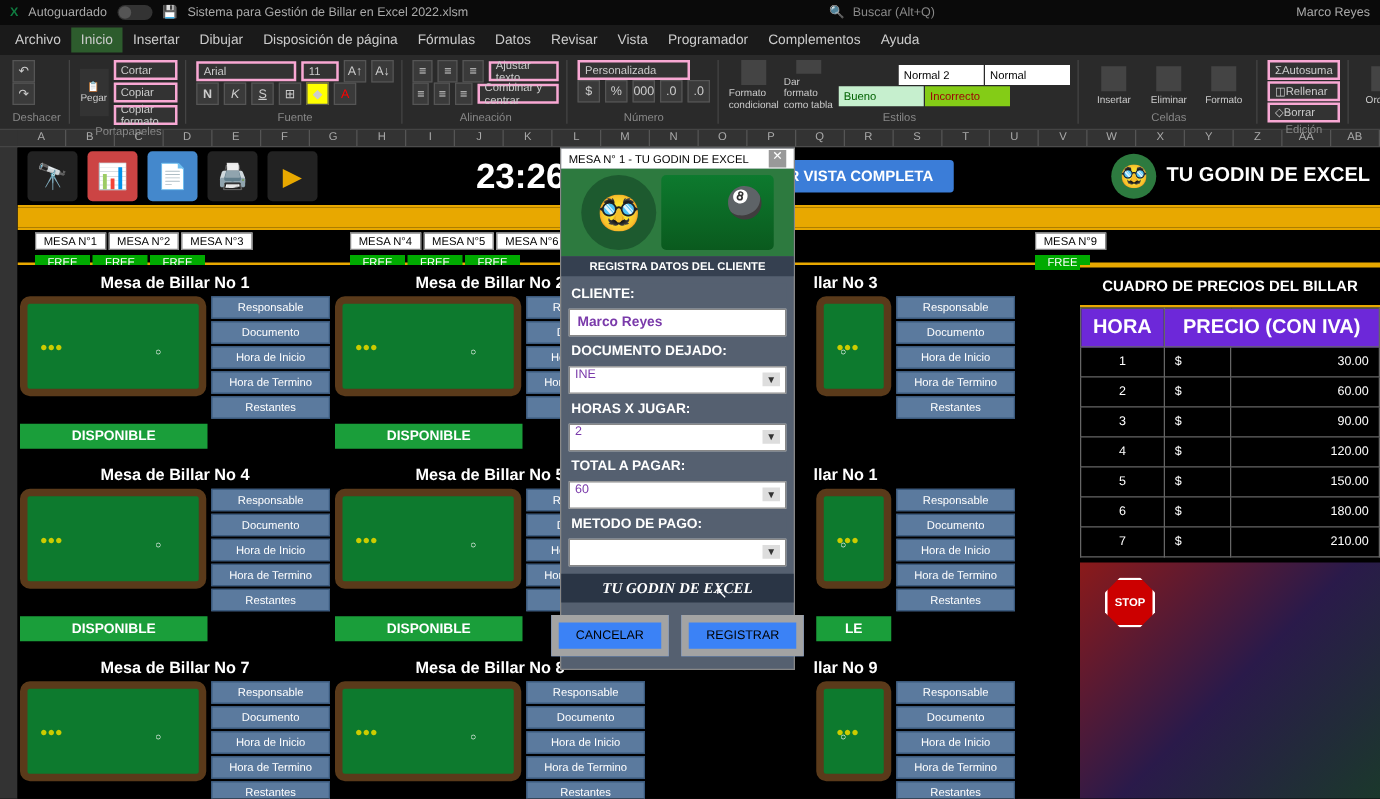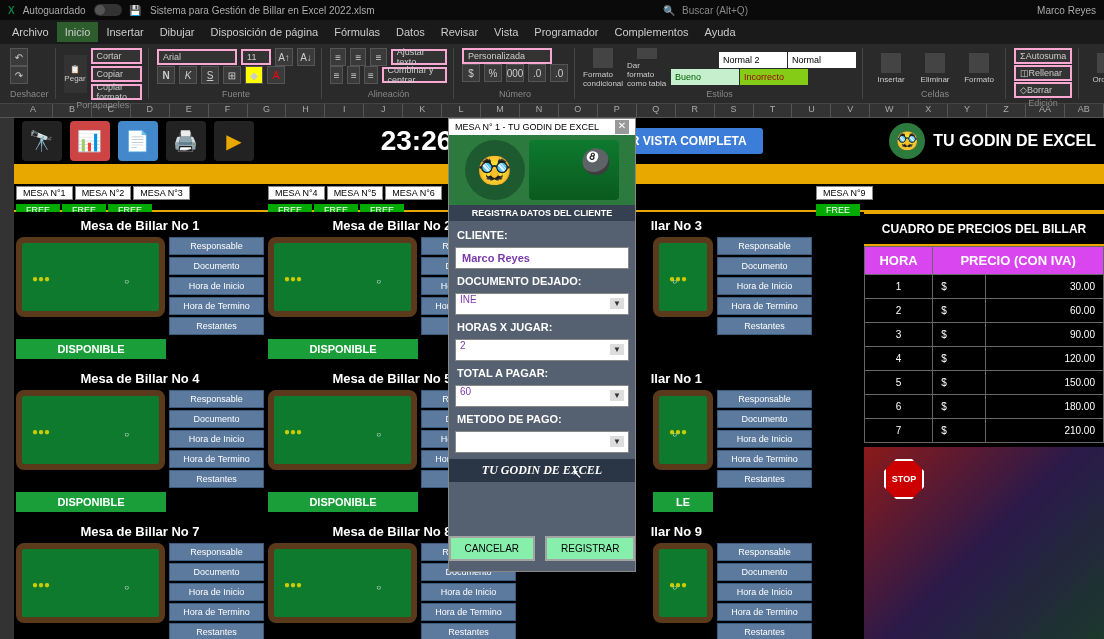--- a/index.html
+++ b/index.html
@@ -57,36 +57,36 @@
 .logo-text { color: #fff; font-size: 16px; font-weight: bold; }
 
 
 .bar-control { height: 16px; background: #e8a800; color: #000; font-size: 10px; font-weight: bold; text-align: center; line-height: 16px; }
 
 
 .mesa-tabs-row { height: 30px; display: flex; border-top: 2px solid #e8a800; border-bottom: 2px solid #e8a800; }
 .mesa-tab-group { display: flex; gap: 2px; padding: 2px; }
 .mesa-tab { background: #fff; color: #000; font-size: 9px; padding: 1px 6px; border: 1px solid #888; }
 .mesa-free { background: #0a0; color: #fff; font-size: 9px; padding: 1px 10px; text-align: center; }
-.mesa-section { display: flex; flex-direction: column; }
+.mesa-section { display: flex; flex-direction: column; padding-left: 12px; }
 .mesa-card { background: #000; padding: 2px; position: relative; }
 .mesa-title { color: #fff; font-size: 13px; font-weight: bold; text-align: center; padding: 4px; }
 .mesa-body { display: flex; gap: 4px; }
 .pool-table { width: 150px; height: 80px; background: #0d7a2e; border: 6px solid #5a3a1a; border-radius: 8px; position: relative; }
 .pool-table::before { content: '●●●'; position: absolute; left: 10px; top: 30px; color: #cc0; font-size: 10px; }
 .pool-table::after { content: '○'; position: absolute; right: 30px; top: 34px; color: #fff; font-size: 8px; }
 .mesa-info { display: flex; flex-direction: column; gap: 2px; }
 .mesa-field { background: #5b7a9e; color: #fff; font-size: 9px; padding: 3px 6px; text-align: center; border: 1px solid #3a5a7e; width: 95px; }
 .mesa-status { background: #1a9e3a; color: #fff; font-size: 11px; font-weight: bold; padding: 4px; text-align: center; margin-top: 4px; width: 150px; }
 
 
 .right-panel { width: 240px; background: #000; }
 .precio-title { background: #000; color: #fff; font-size: 12px; font-weight: bold; text-align: center; padding: 8px; border: 2px solid #e8a800; border-left: none; border-right: none; }
 .precio-table { width: 100%; border-collapse: collapse; }
-.precio-table th { background: #d946ef; color: #fff; font-size: 13px; padding: 6px; border: 1px solid #666; }
+.precio-table th { background: #6d28d9; color: #fff; font-size: 16px; padding: 6px; border: 1px solid #666; }
 .precio-table td { color: #fff; font-size: 10px; padding: 6px; border: 1px solid #666; text-align: center; }
 .precio-table td:nth-child(2) { text-align: left; padding-left: 8px; }
 .precio-table td:nth-child(3) { text-align: right; padding-right: 8px; }
 .right-image { width: 100%; height: 200px; background: linear-gradient(135deg, #8b1a1a 0%, #2a1a4a 50%, #1a3a2a 100%); position: relative; margin-top: 4px; }
 .stop-sign { position: absolute; top: 12px; left: 20px; width: 40px; height: 40px; background: #cc0000; color: #fff; font-size: 9px; font-weight: bold; display: flex; align-items: center; justify-content: center; clip-path: polygon(30% 0%, 70% 0%, 100% 30%, 100% 70%, 70% 100%, 30% 100%, 0% 70%, 0% 30%); border: 2px solid #fff; }
 
 
 .modal { position: absolute; top: 118px; left: 448px; width: 188px; background: #556070; border: 1px solid #888; z-index: 100; }
 .modal-titlebar { height: 16px; background: #fff; color: #000; font-size: 9px; padding: 2px 6px; display: flex; justify-content: space-between; align-items: center; }
 .modal-close { background: #999; color: #fff; width: 14px; height: 14px; text-align: center; line-height: 12px; font-size: 10px; }
@@ -95,21 +95,21 @@
 .modal-pool-img { width: 90px; height: 60px; background: linear-gradient(#0d7a2e, #0a5a1e); border-radius: 4px; position: relative; }
 .modal-pool-img::after { content: '🎱'; position: absolute; right: 8px; top: 8px; font-size: 24px; }
 .modal-section-title { background: #354050; color: #fff; font-size: 9px; font-weight: bold; text-align: center; padding: 3px; }
 .modal-body { padding: 6px; display: flex; flex-direction: column; gap: 4px; }
 .modal-label { color: #fff; font-size: 11px; font-weight: bold; background: #556070; padding: 2px; }
 .modal-input { width: 100%; height: 22px; background: #fff; border: 1px solid #888; color: #7a3aaa; font-size: 11px; padding: 0 6px; font-weight: bold; }
 .modal-select { width: 100%; height: 22px; background: #fff; border: 1px solid #888; color: #7a3aaa; font-size: 10px; padding: 0 4px; position: relative; }
 .modal-select::after { content: '▼'; position: absolute; right: 4px; top: 4px; font-size: 8px; color: #333; background: #ddd; padding: 1px 3px; }
 .modal-footer-brand { background: #2a3545; color: #fff; font-size: 12px; font-weight: bold; font-style: italic; text-align: center; padding: 4px; font-family: Georgia, serif; }
 .modal-buttons { display: flex; gap: 10px; padding: 10px; justify-content: center; }
-.modal-btn { background: #86efac; border: 2px solid #a3a3a3; padding: 5px 14px; font-size: 10px; cursor: pointer; margin-top: 44px; }
+.modal-btn { background: #3b82f6; border: 6px solid #a3a3a3; padding: 5px 14px; font-size: 10px; cursor: pointer; }
 
 .layout { display: flex; }
 .left-area { flex: 1; }
 .cursor { position: absolute; top: 467px; left: 572px; font-size: 12px; color: #fff; z-index: 200; }
 </style>
 </head>
 <body>
 
 <div class="titlebar">
   <div class="titlebar-left">

